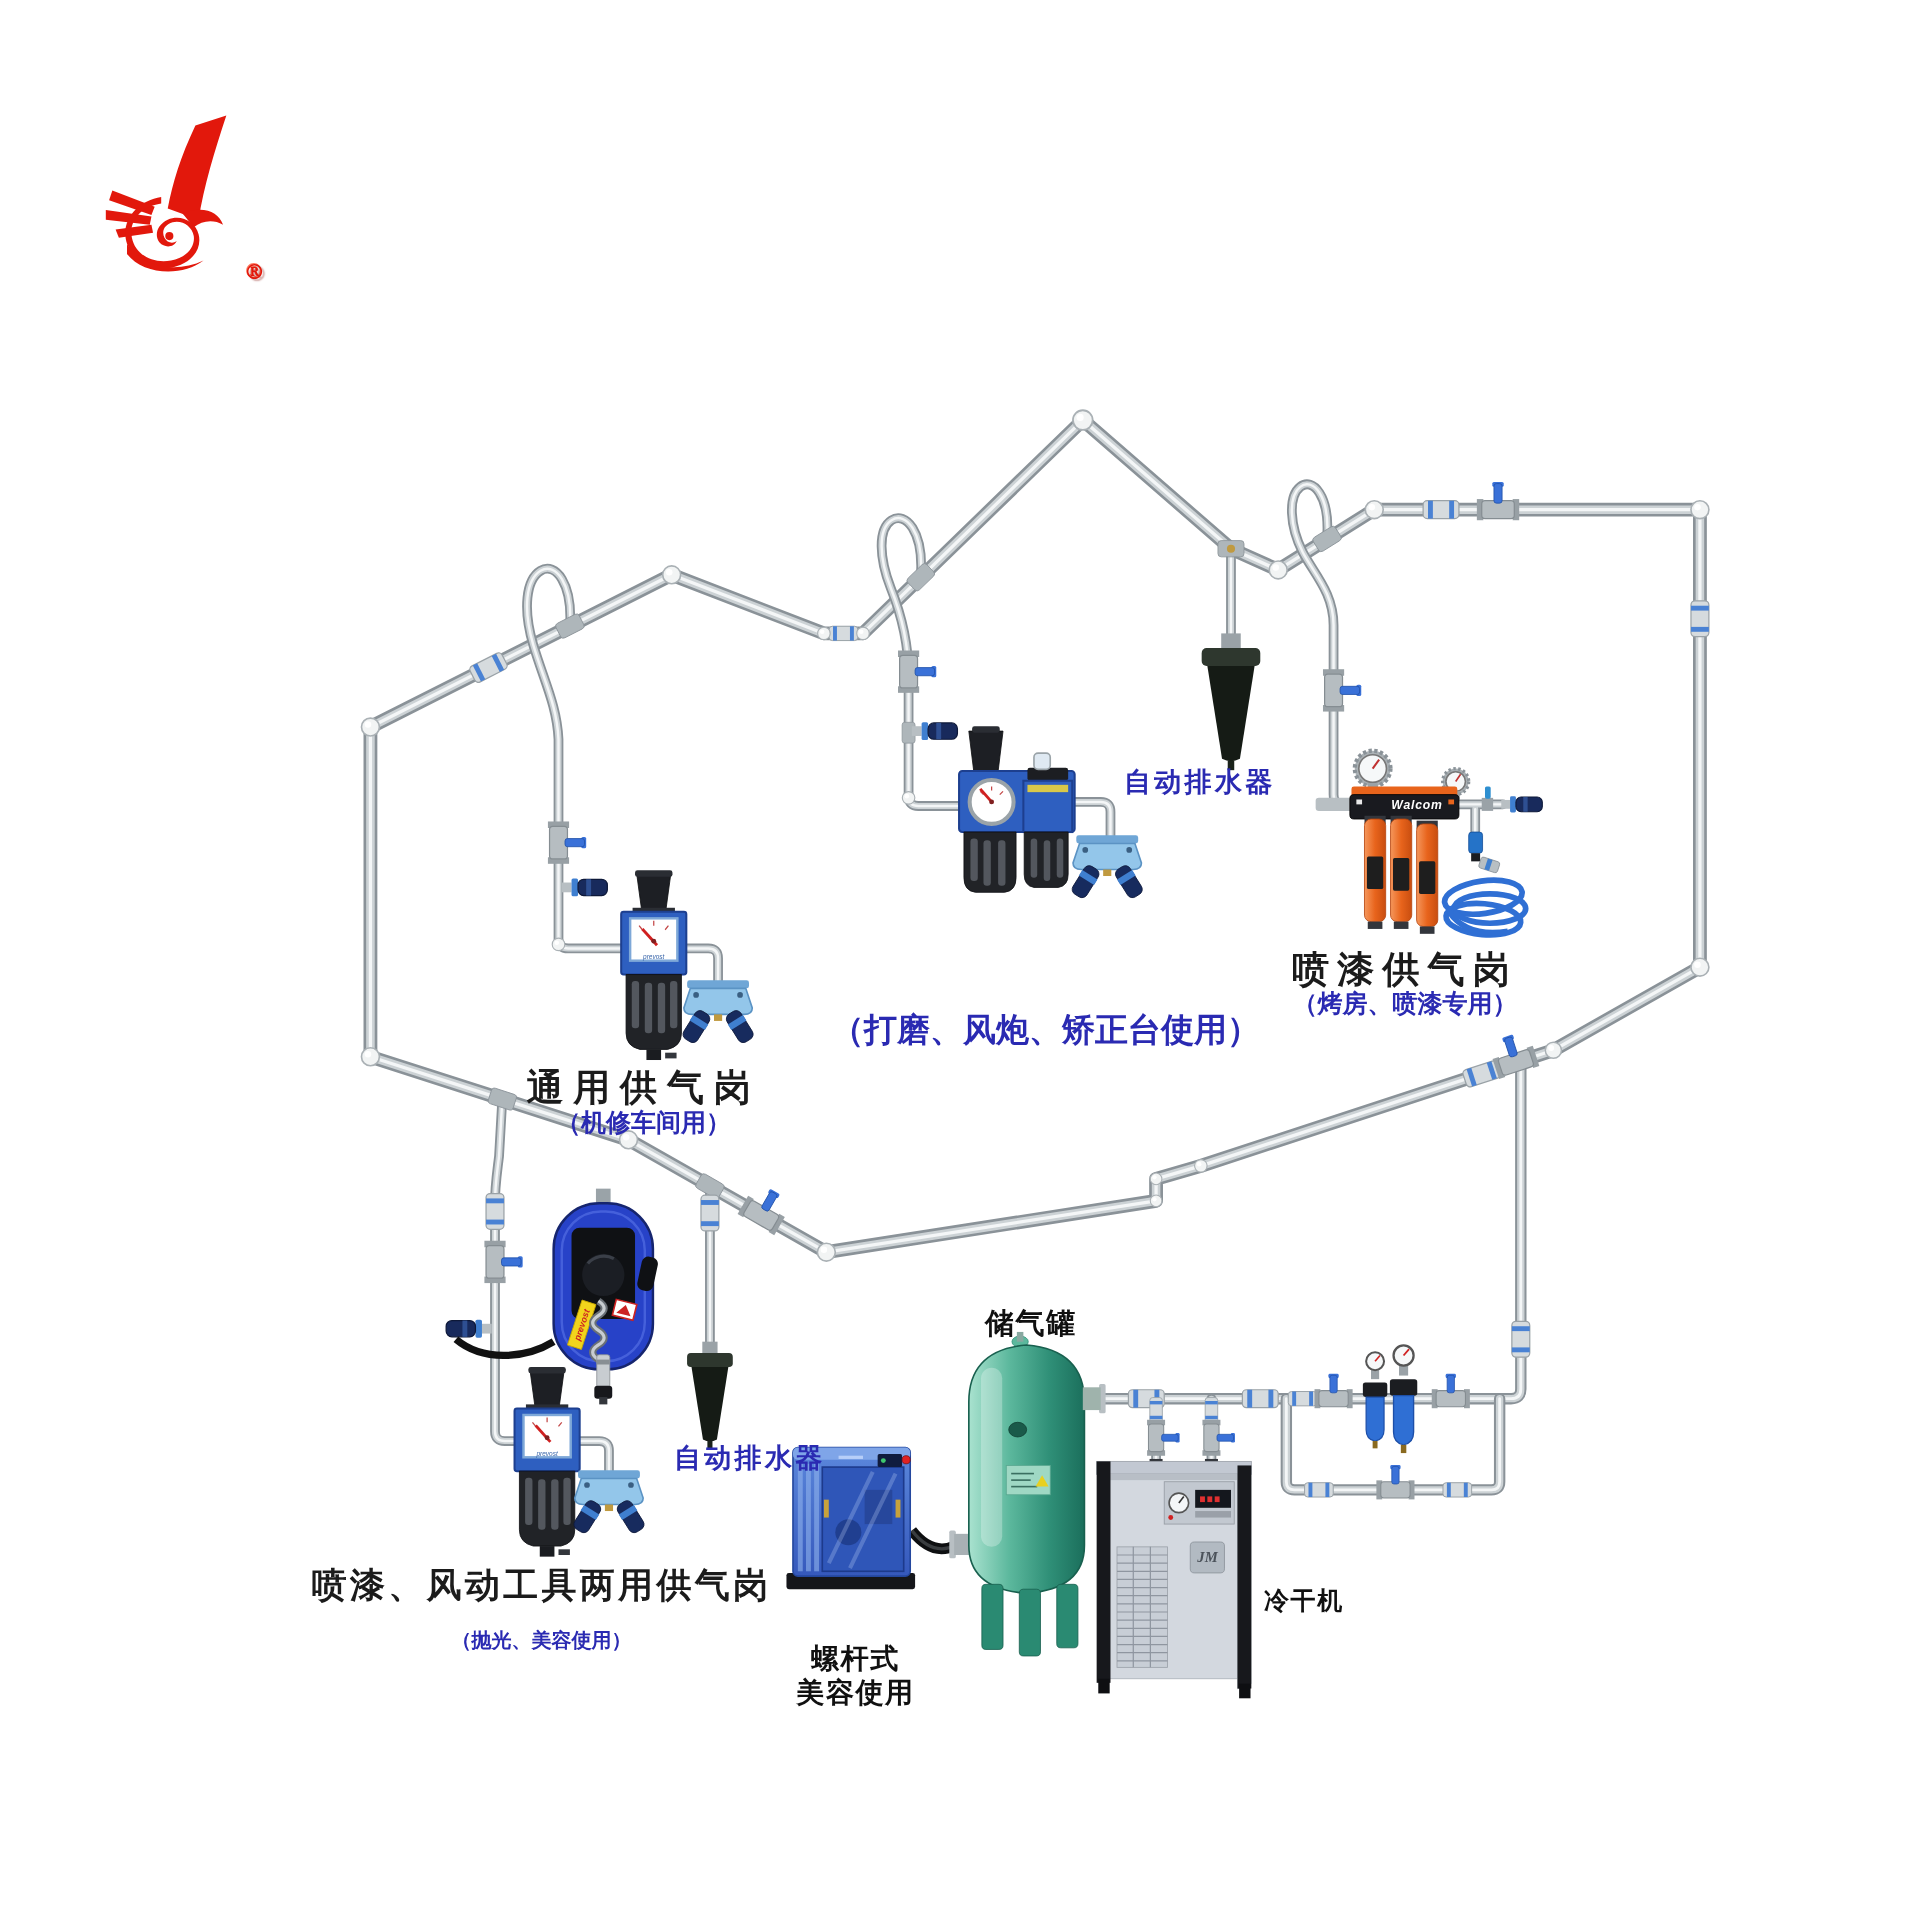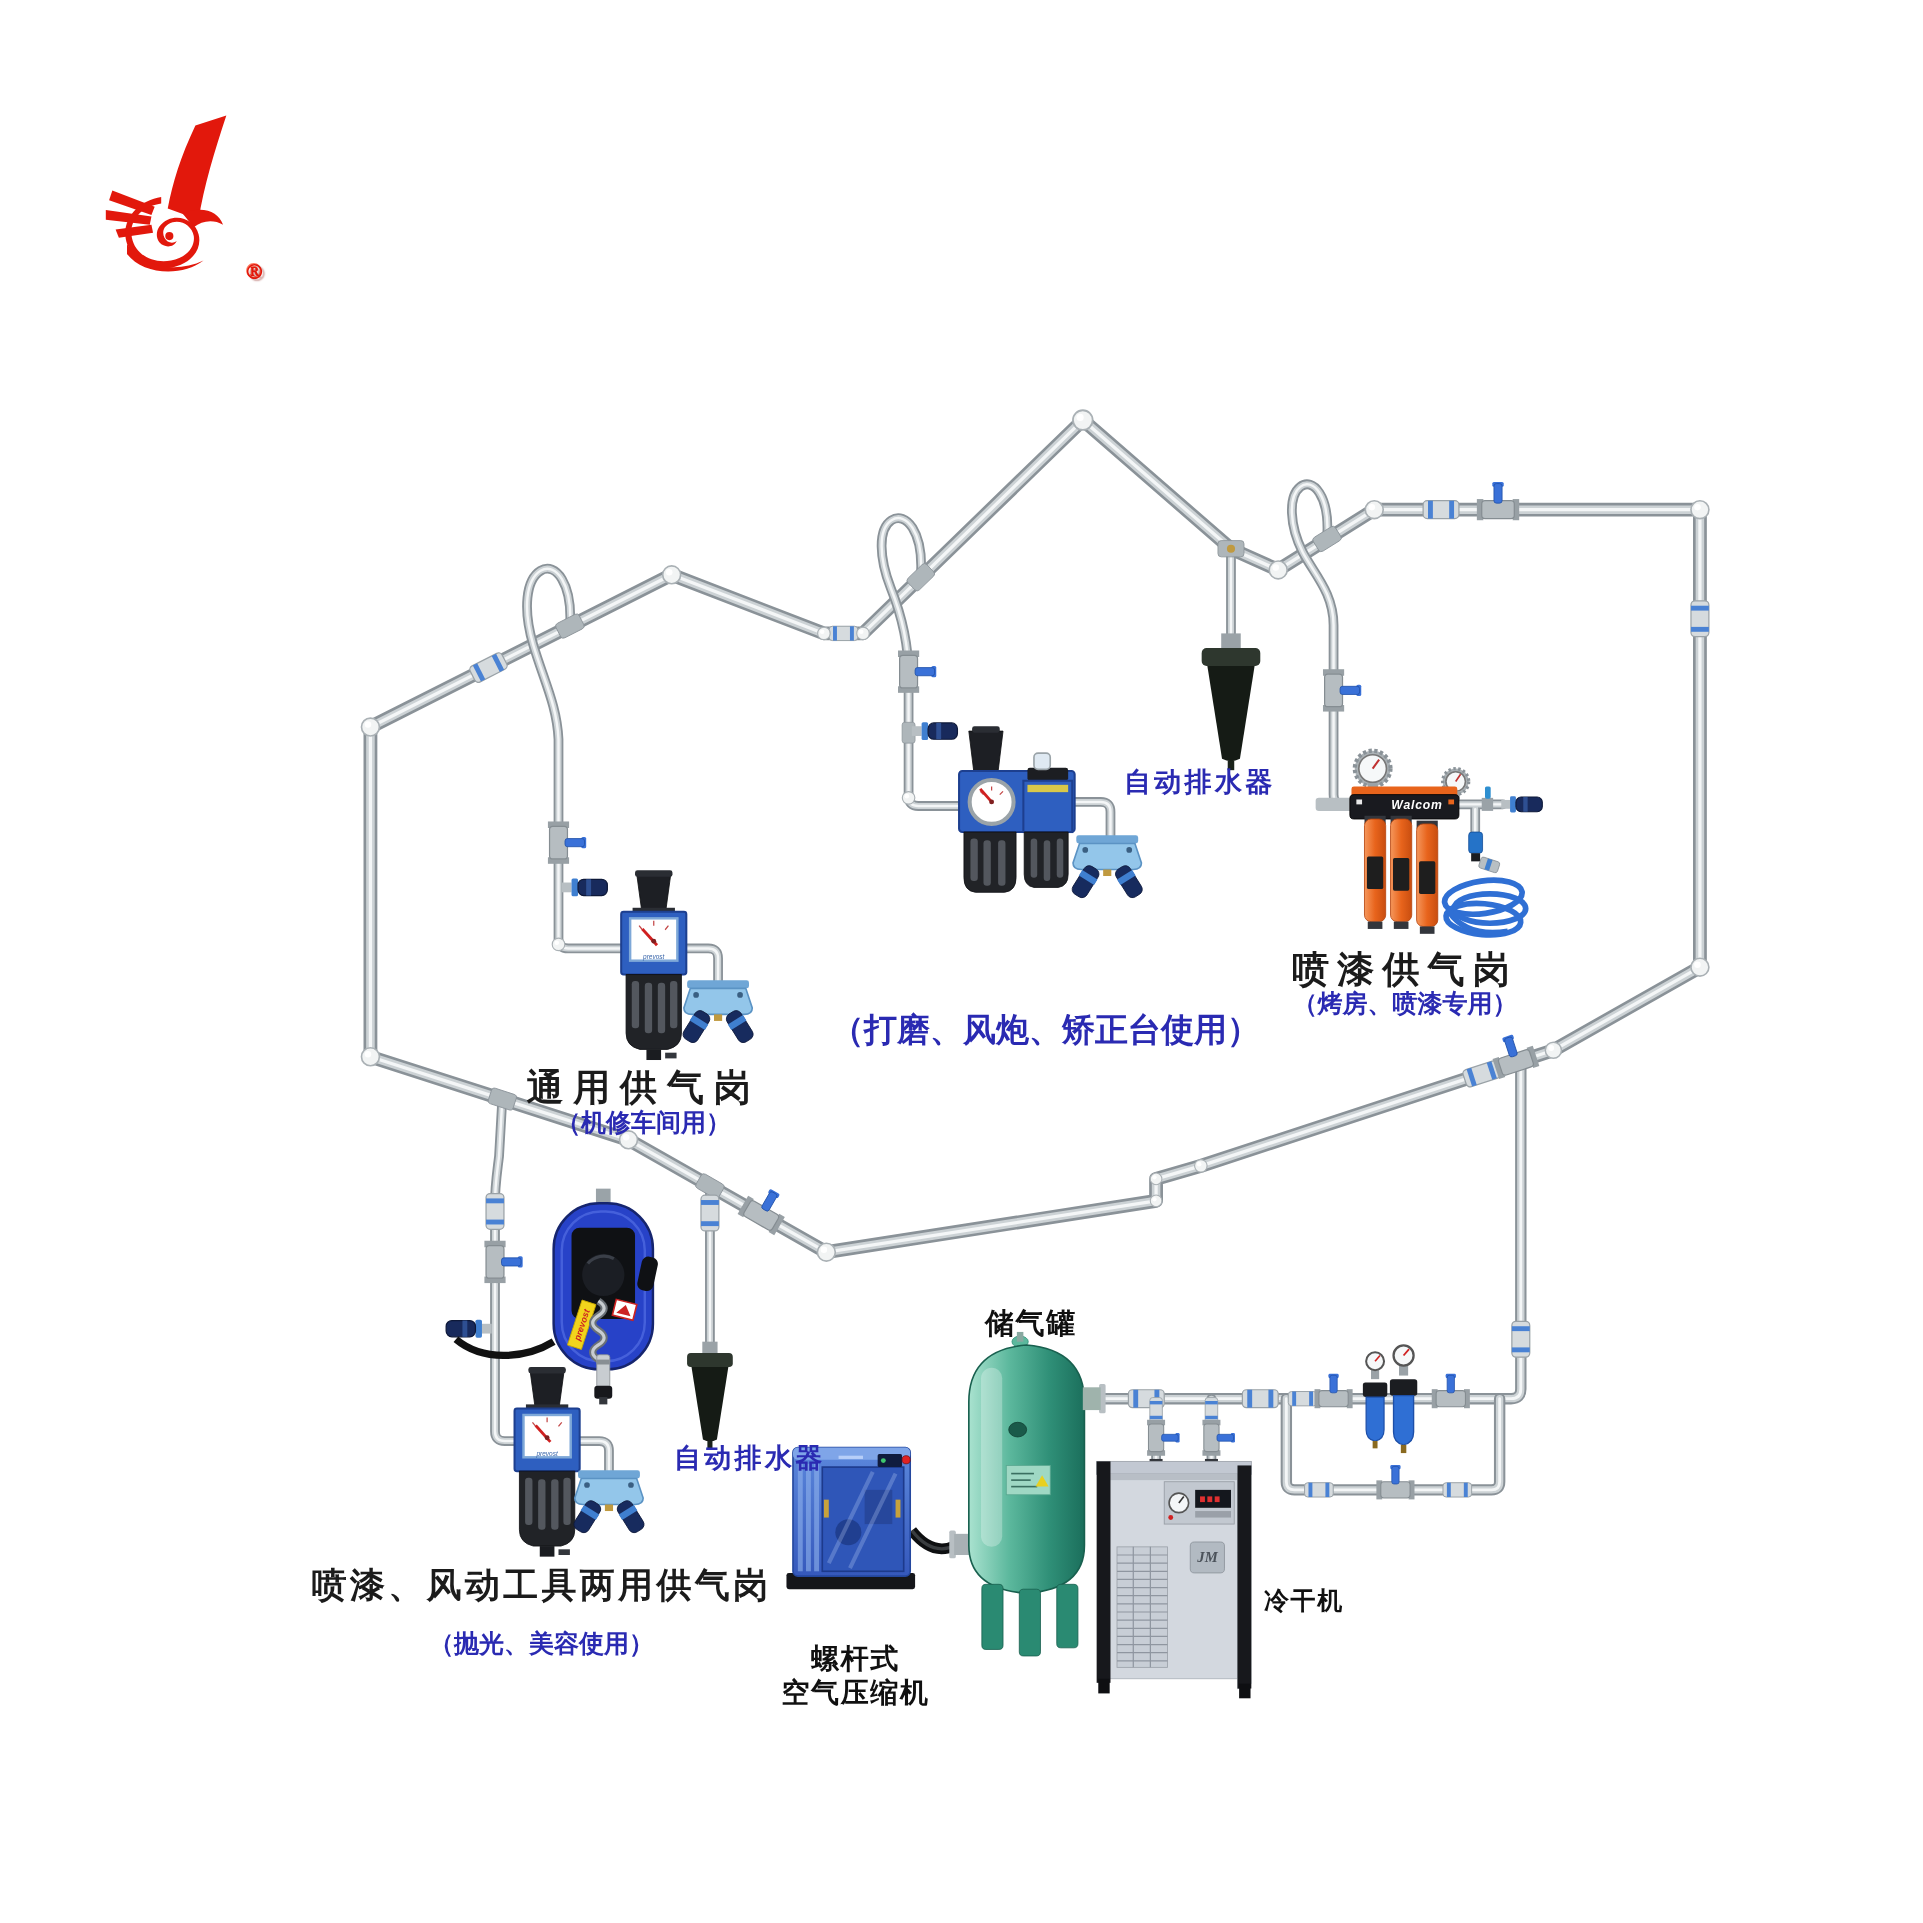--- a/index.html
+++ b/index.html
@@ -515,29 +515,29 @@
 
 <div class="lbl t-title ctr" style="left:497px;top:1063px;width:293px;font-size:37px;letter-spacing:9.8px;">通用供气岗</div>
 <div class="lbl t-sub ctr" style="left:497px;top:1106px;width:293px;font-size:25px;">（机修车间用）</div>
 
 <div class="lbl t-sub ctr" style="left:831px;top:1008px;width:391px;font-size:33px;">（打磨、风炮、矫正台使用）</div>
 
 <div class="lbl t-title ctr" style="left:1246px;top:945px;width:318px;font-size:37px;letter-spacing:8.1px;">喷漆供气岗</div>
 <div class="lbl t-sub ctr" style="left:1246px;top:987px;width:318px;font-size:25px;">（烤房、喷漆专用）</div>
 
 <div class="lbl t-title ctr" style="left:289px;top:1562px;width:505px;font-size:35px;letter-spacing:3.3px;">喷漆、风动工具两用供气岗</div>
-<div class="lbl t-sub ctr" style="left:289px;top:1627px;width:505px;font-size:25px;">（抛光、美容使用）</div>
+<div class="lbl t-sub ctr" style="left:289px;top:1627px;width:505px;font-size:20px;">（抛光、美容使用）</div>
 
 <div class="lbl t-sub" style="left:1124px;top:764px;font-size:27px;letter-spacing:3.3px;">自动排水器</div>
 <div class="lbl t-sub" style="left:674px;top:1440px;font-size:27px;letter-spacing:3.3px;">自动排水器</div>
 
 <div class="lbl t-eq" style="left:985px;top:1304px;font-size:29px;">储气罐</div>
 
 <div class="lbl t-eq ctr" style="left:774px;top:1642px;width:163px;font-size:28px;line-height:1.2;"><span>螺杆式</span><br>
-     <span>空气压缩机</span></div>
+     <span>美容使用</span></div>
 
 <div class="lbl t-eq" style="left:1264px;top:1584px;font-size:25px;">冷干机</div>
 
 <div class="lbl t-walcom ctr" style="left:1378px;top:798px;width:78px;font-size:12.2px;letter-spacing:0.8px;">Walcom</div>
 
 <div class="lbl t-jm ctr" style="left:1192px;top:1549px;width:31px;font-size:14.7px;">JM</div>
 
 </div>
 
 

